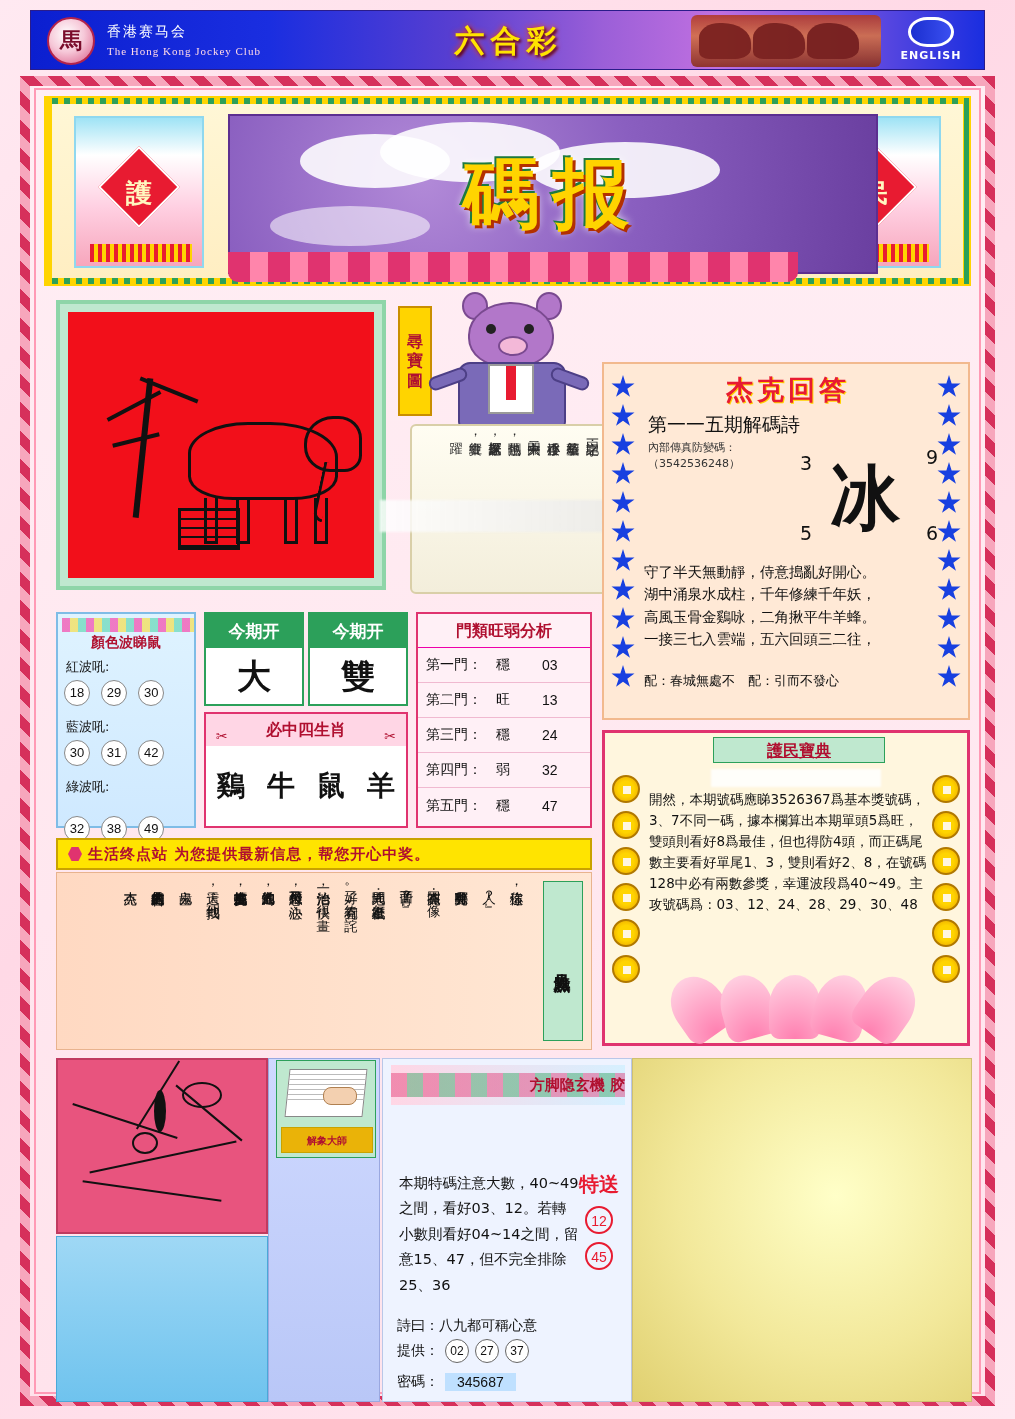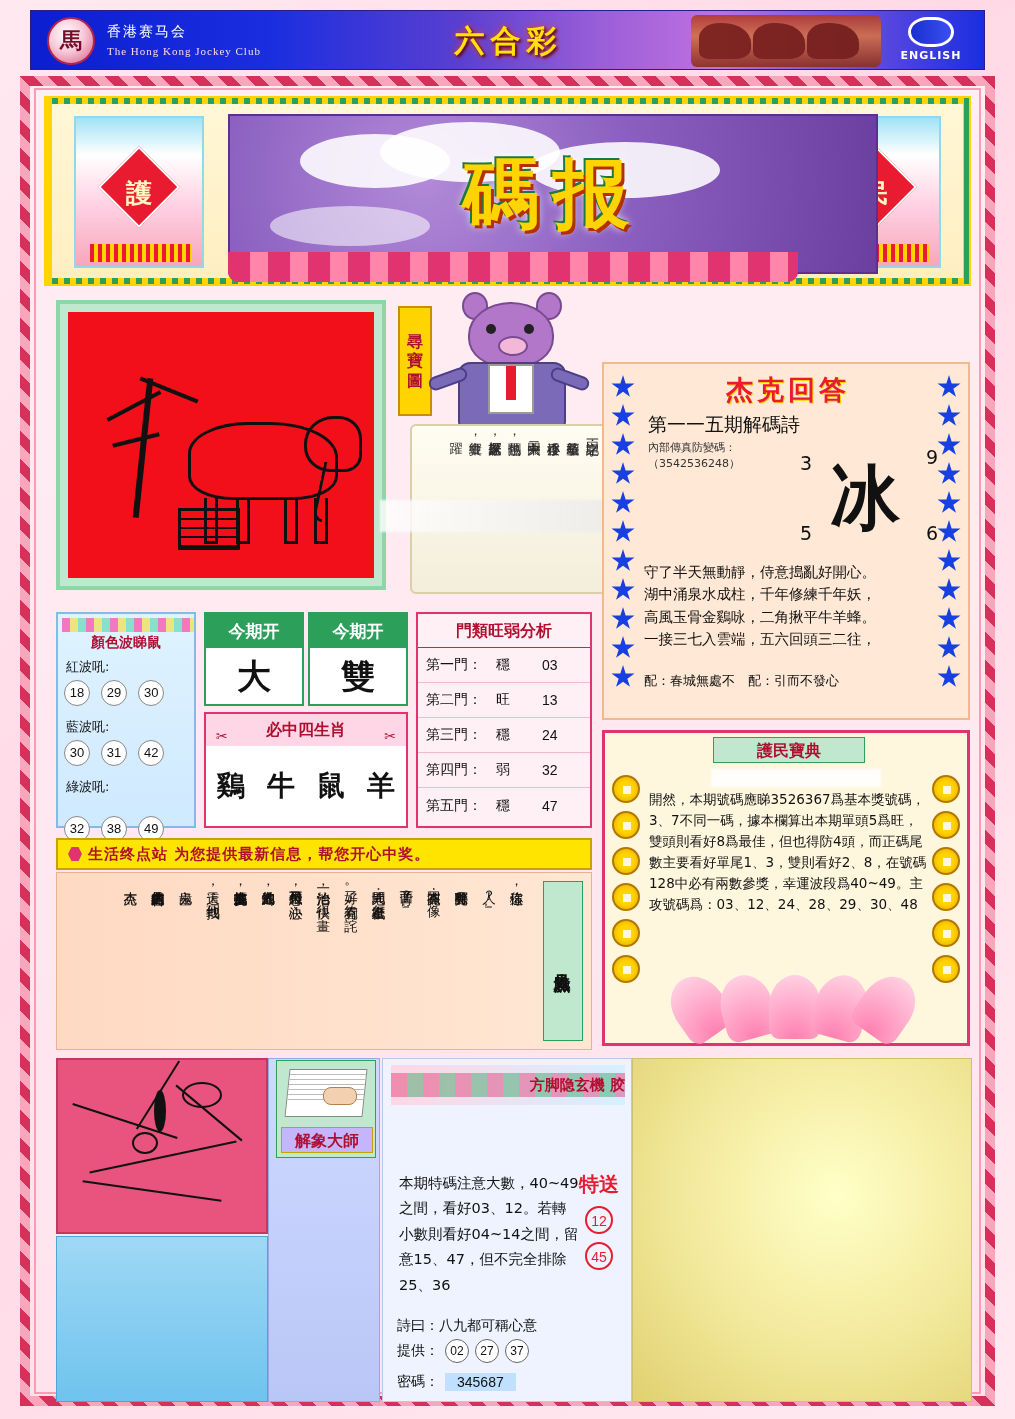--- a/index.html
+++ b/index.html
@@ -284,23 +284,23 @@
   .ml-row span.k { width: 78px; padding-left: 8px; }
   .ml-row span.s { width: 46px; }
   .ml-row span.n { width: 40px; font-family: "Liberation Sans", sans-serif; }
 
   
   .baodian {
     left: 602px; top: 730px; width: 368px; height: 316px;
     background: #fff6de; border: 3px solid #e0336f;
   }
   .bd-title {
-    position: absolute; left: 108px; top: 4px; width: 152px; height: 26px;
+    position: absolute; left: 108px; top: 4px; width: 172px; height: 26px;
     background: #bfe8cf; border: 1px solid #2ca05a;
-    text-align: center; line-height: 26px; font-size: 16px; font-weight: bold; color: #b01030;
+    text-align: center; line-height: 26px; font-size: 16px; font-weight: bold; color: #b01030; text-decoration: underline;
   }
   .coin-col { position: absolute; top: 34px; width: 34px; height: 240px; }
   .coin-col.l { left: 4px; } .coin-col.r { right: 4px; }
   .coin {
     width: 28px; height: 28px; margin: 8px auto; border-radius: 50%;
     background: radial-gradient(circle,#ffd400 45%, #e8a000 100%);
     border: 2px solid #b07800; position: relative;
   }
   .coin:after { content:""; position: absolute; left: 9px; top: 9px; width: 8px; height: 8px; background:#fff6de; }
   .bd-text {
@@ -365,22 +365,22 @@
   
   .jiexiang {
     left: 276px; top: 1060px; width: 100px; height: 98px;
     background: #bfe8cf; border: 1px solid #2ca05a;
   }
   .book { position: absolute; left: 10px; top: 8px; width: 78px; height: 48px; background: #fff; border: 1px solid #888; transform: skewX(-6deg); }
   .book .ln { height: 5px; border-bottom: 1px solid #bbb; }
   .hand { position: absolute; left: 46px; top: 26px; width: 34px; height: 18px; background: #f3d0b0; border: 1px solid #b08050; border-radius: 8px; }
   .jx-label {
     position: absolute; left: 4px; bottom: 4px; width: 92px; height: 26px;
-    background: #c4b5fd; border: 1px solid #c9a200;
-    text-align: center; line-height: 26px; font-size: 16px; font-weight: bold; color: #b01030;
+    background: #eab308; border: 1px solid #c9a200;
+    text-align: center; line-height: 26px; font-size: 10px; font-weight: bold; color: #b01030;
   }
 
   
   .forecast { left: 382px; top: 1058px; width: 250px; height: 344px; background: #eef3ff; border: 1px solid #b9c7e8; }
   .fc-banner {
     position: absolute; left: 8px; top: 6px; width: 234px; height: 40px;
     background: linear-gradient(90deg,#ffd6e5,#d6f0ff);
     overflow: hidden;
   }
   .fc-banner .wave { position: absolute; left: 0; top: 8px; width: 234px; height: 24px; background: repeating-linear-gradient(90deg,#e0336f 0 16px,#2ca05a 16px 32px); opacity: .45; }

